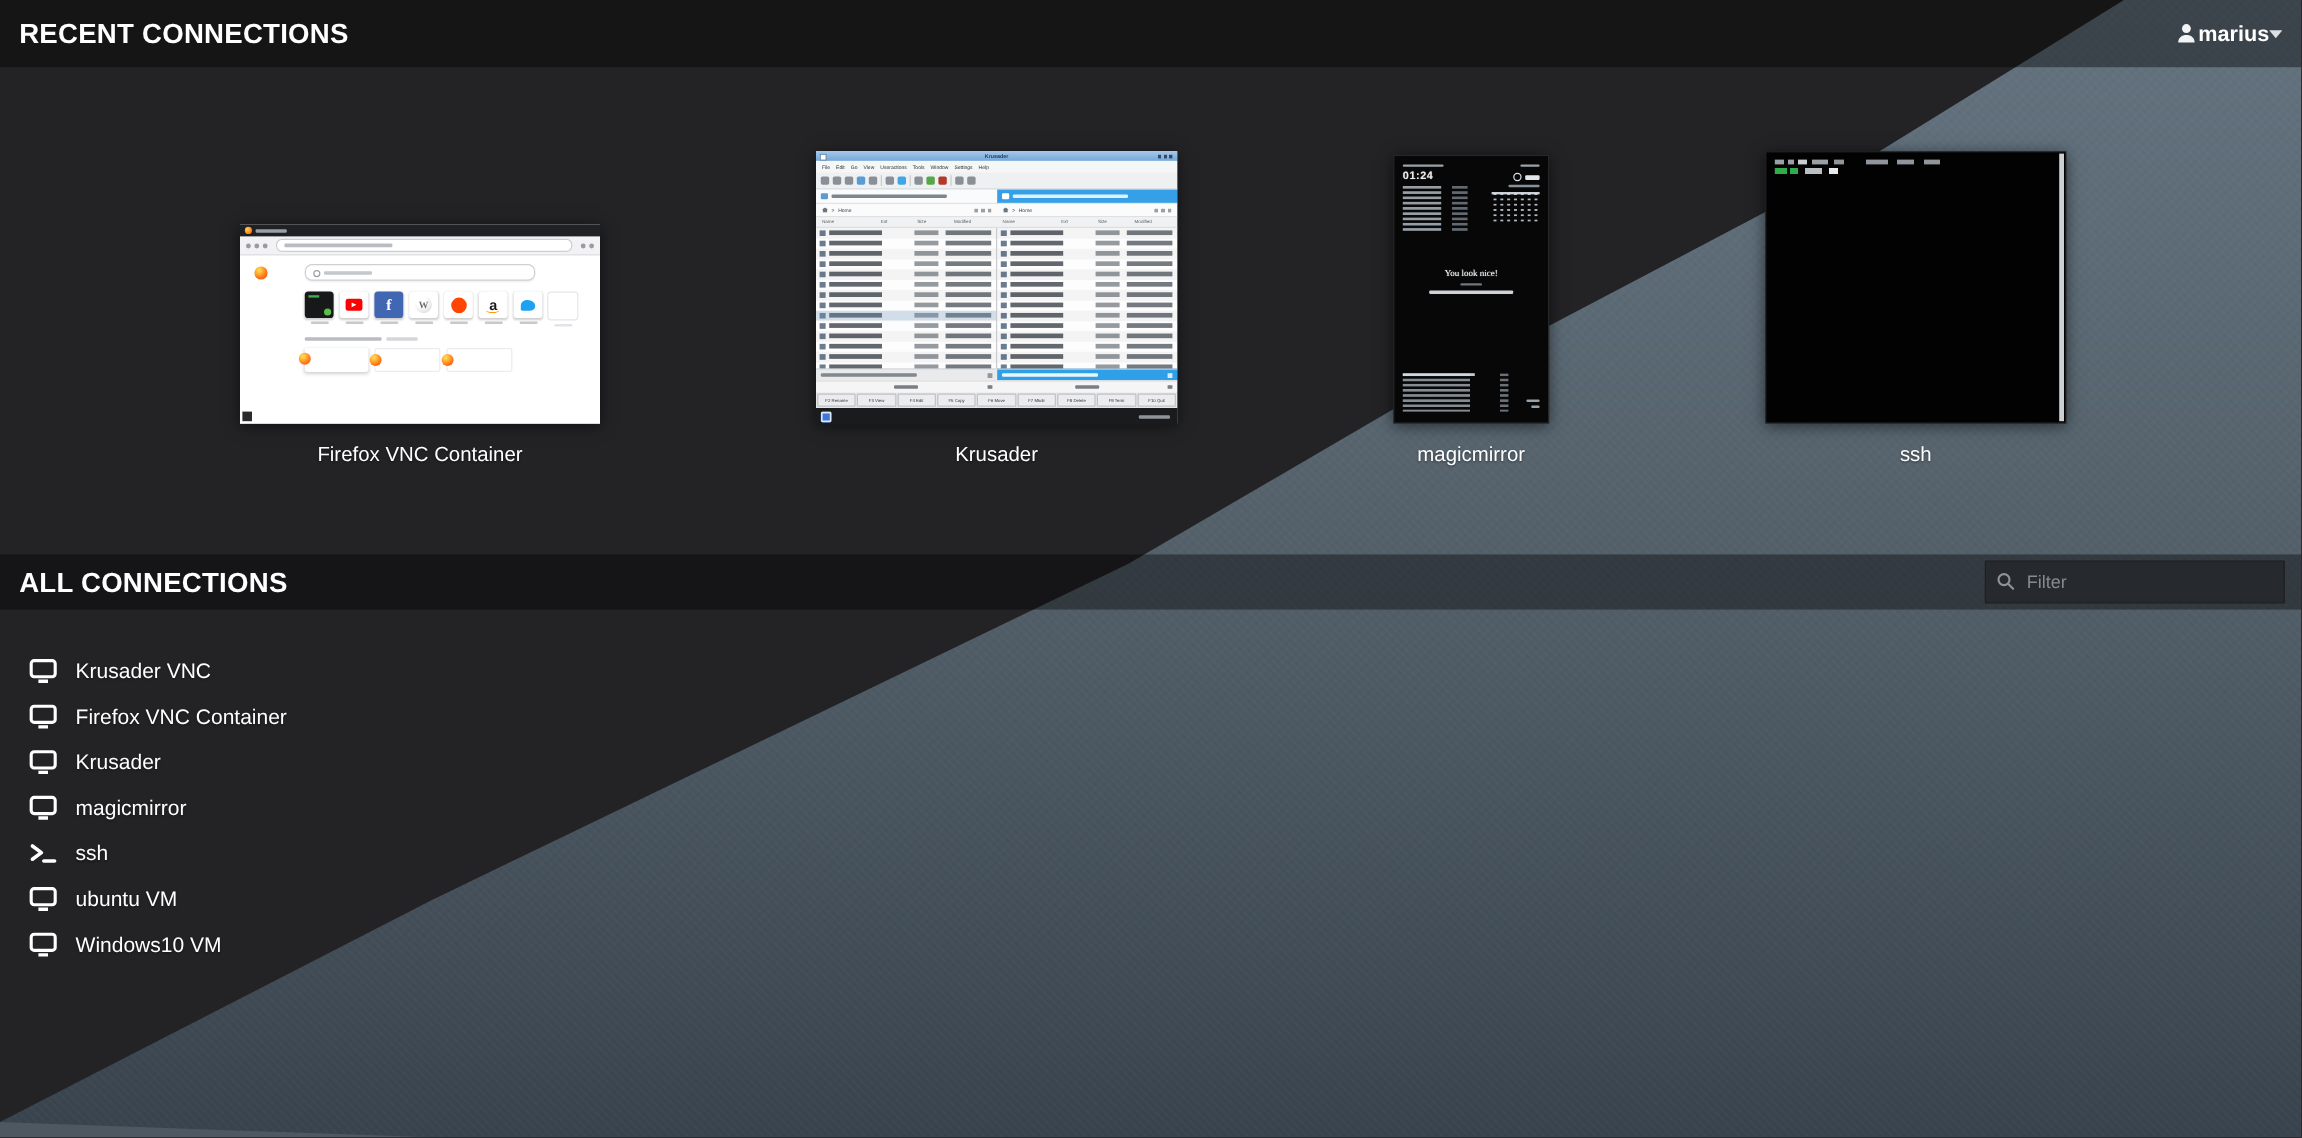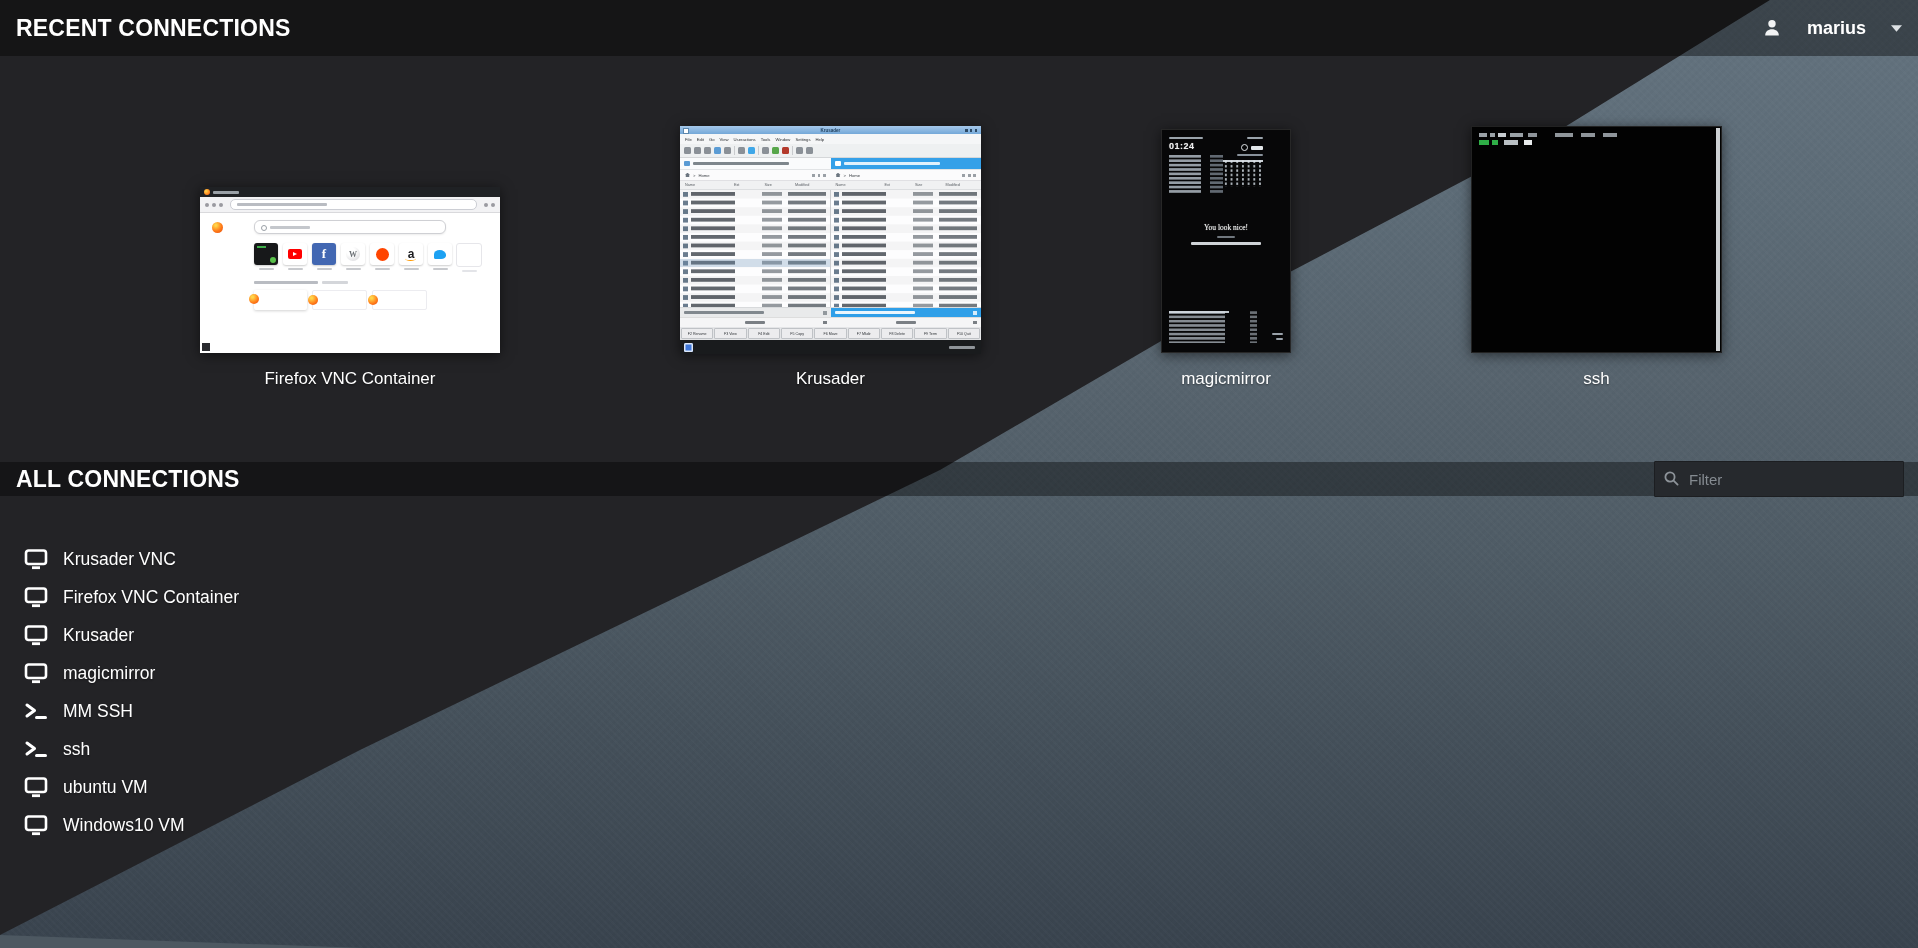--- a/index.html
+++ b/index.html
@@ -13,21 +13,21 @@
   .bg-light::after{content:"";position:absolute;inset:0;
     background:repeating-linear-gradient(45deg,rgba(255,255,255,.015) 0 2px,transparent 2px 5px),
                repeating-linear-gradient(-45deg,rgba(0,0,0,.02) 0 3px,transparent 3px 6px);}
   .bg-corner{position:absolute;inset:0;z-index:0;background:#4d5861;
     clip-path:polygon(0 98.63%,19% 100%,0 100%);}
 
   
   .topbar{position:absolute;z-index:3;top:0;left:0;right:0;height:56px;background:rgba(0,0,0,.40);
     display:flex;align-items:center;justify-content:space-between;padding:0 16px;box-sizing:border-box;}
   .topbar h1{margin:0;font-size:23px;font-weight:bold;color:#fff;letter-spacing:.2px;}
-  .usermenu{display:flex;align-items:center;gap:25px;cursor:pointer;text-align:center;}
+  .usermenu{display:flex;align-items:center;gap:0;cursor:pointer;text-align:center;}
   .usermenu .uname{color:#fff;font-size:18px;font-weight:bold;}
   .caret{width:11px;height:7px;}
 
   
   .recent{position:absolute;z-index:1;top:56px;left:0;right:0;height:406px;}
   .recent-row{display:flex;justify-content:space-between;align-items:flex-end;
     padding:0 196px 0 200px;margin-top:70px;}
   .card{display:flex;flex-direction:column;align-items:center;cursor:pointer;}
   .card-label{margin-top:16px;color:#fff;font-size:17px;text-shadow:0 1px 2px rgba(0,0,0,.45);}
   .thumb{position:relative;box-shadow:0 2px 12px rgba(0,0,0,.55);}
@@ -139,21 +139,21 @@
   .kr-nobody .t{height:3px;width:20px;background:#7a7f84;border-radius:1px;}
   .kr-nobody .n{position:absolute;right:4px;width:4px;height:3px;background:#7a7f84;}
   .kr-fn{height:13px;display:flex;background:#e4e5e7;padding:1px;box-sizing:border-box;gap:1px;}
   .kr-fn b{flex:1;background:#ececee;border:1px solid #bfc2c6;border-radius:1px;font-weight:normal;font-size:3.6px;color:#2e3236;display:flex;align-items:center;justify-content:center;overflow:hidden;white-space:nowrap;}
   .kr-bottom{height:14px;background:#191b1d;position:relative;}
   .kr-bottom::before{content:"";position:absolute;left:4px;top:2.5px;width:9px;height:9px;background:#3f77d9;border-radius:1.5px;box-shadow:inset 0 0 0 1.5px #dce7f8;}
   .kr-bottom::after{content:"";position:absolute;right:6px;top:6px;width:26px;height:3px;background:#8f9499;border-radius:1px;}
 
   
   .t-mm{width:130px;height:224px;background:#070708;color:#e8e8e8;}
-  .mm-top{display:flex;padding:7px 7px 0;}
+  .mm-top{display:flex;justify-content:space-between;padding:7px 7px 0;}
   .mm-date{width:34px;height:2px;background:#9aa3ab;border-radius:1px;}
   .mm-clock{font-size:9px;font-weight:bold;letter-spacing:.5px;color:#ededee;margin-top:2px;text-shadow:0 0 1px rgba(255,255,255,.5);}
   .mm-events{margin-top:4px;width:54px;height:38px;
     background-image:linear-gradient(180deg,rgba(185,195,204,.8) 0 2.4px,transparent 2.4px),
                      linear-gradient(180deg,rgba(120,130,140,.8) 0 2.4px,transparent 2.4px);
     background-size:32px 4.4px,13px 4.4px;background-repeat:repeat-y;background-position:0 0,right 0 top 0;}
   .mm-right{display:flex;flex-direction:column;align-items:flex-end;}
   .mm-moon{width:16px;height:2px;background:#9aa3ab;border-radius:1px;}
   .mm-wx{display:flex;align-items:center;gap:3px;margin-top:5px;}
   .mm-wx i{width:7px;height:7px;border-radius:50%;border:1.2px solid #dfe3e6;box-sizing:border-box;}
@@ -179,21 +179,21 @@
 
   
   .t-ssh{width:251px;height:227px;background:#020202;}
   .ssh-l1{position:absolute;left:7px;top:6px;width:152px;height:4px;
     background:linear-gradient(90deg,#9aa1a6 0 8px,transparent 8px 11px,#9aa1a6 11px 16px,transparent 16px 19px,#c8cdd1 19px 27px,transparent 27px 31px,#9aa1a6 31px 44px,transparent 44px 49px,#8f959a 49px 58px,transparent 58px 76px,#8f959a 76px 94px,transparent 94px 102px,#8f959a 102px 116px,transparent 116px 124px,#8f959a 124px 138px,transparent 138px 152px);}
   .ssh-l2{position:absolute;left:7px;top:13px;width:90px;height:5px;
     background:linear-gradient(90deg,#2fae47 0 10px,transparent 10px 13px,#2fae47 13px 19px,transparent 19px 25px,#b9bfc3 25px 39px,transparent 39px 45px,#e8ebec 45px 53px,transparent 53px 90px);}
   .ssh-scroll{position:absolute;right:1px;top:1px;bottom:1px;width:4px;background:#cdd0d3;}
 
   
-  .sectionbar{position:absolute;z-index:3;top:462px;left:0;right:0;height:34px;background:rgba(0,0,0,.38);
+  .sectionbar{position:absolute;z-index:3;top:462px;left:0;right:0;height:46px;background:rgba(0,0,0,.38);
     display:flex;align-items:center;justify-content:space-between;padding:0 16px 0 16px;box-sizing:border-box;}
   .sectionbar h2{margin:0;font-size:23px;font-weight:bold;color:#fff;letter-spacing:.2px;}
   .filter{position:relative;margin-right:-2px;}
   .filter input{width:206px;height:34px;background:#26292d;border:1px solid #1c1e21;border-radius:1px;
     color:#c9ced2;font-size:15px;padding:0 8px 0 34px;outline:none;font-family:inherit;}
   .filter input::placeholder{color:#858b91;}
   .filter svg{position:absolute;left:9px;top:9px;}
 
   .connlist{position:absolute;z-index:1;top:512px;left:0;right:0;list-style:none;margin:0;padding:28px 0 0 24px;}
   .connlist li{display:flex;align-items:center;gap:15px;height:38px;cursor:pointer;width:320px;}
@@ -497,27 +497,20 @@
           <rect x="2" y="2.5" width="20" height="13.5" rx="2.5" fill="none" stroke="#fff" stroke-width="2.6"></rect>
           <path d="M8 19.7h8" stroke="#fff" stroke-width="2.8"></path>
         </svg>
       <span class="clabel">magicmirror</span>
     </li>
     <li>
       <svg width="24" height="22" viewBox="0 0 24 22">
           <path d="M3 5l7.5 5.5L3 16" fill="none" stroke="#fff" stroke-width="3" stroke-linecap="round" stroke-linejoin="round"></path>
           <path d="M12.5 17.5h9" stroke="#fff" stroke-width="3" stroke-linecap="round"></path>
         </svg>
-      <span class="clabel">MM SSH</span>
-    </li>
-    <li>
-      <svg width="24" height="22" viewBox="0 0 24 22">
-          <path d="M3 5l7.5 5.5L3 16" fill="none" stroke="#fff" stroke-width="3" stroke-linecap="round" stroke-linejoin="round"></path>
-          <path d="M12.5 17.5h9" stroke="#fff" stroke-width="3" stroke-linecap="round"></path>
-        </svg>
       <span class="clabel">ssh</span>
     </li>
     <li>
       <svg width="24" height="22" viewBox="0 0 24 22">
           <rect x="2" y="2.5" width="20" height="13.5" rx="2.5" fill="none" stroke="#fff" stroke-width="2.6"></rect>
           <path d="M8 19.7h8" stroke="#fff" stroke-width="2.8"></path>
         </svg>
       <span class="clabel">ubuntu VM</span>
     </li>
     <li>

